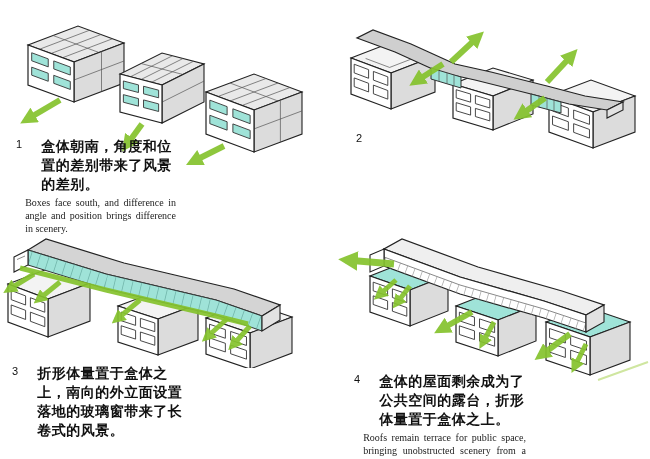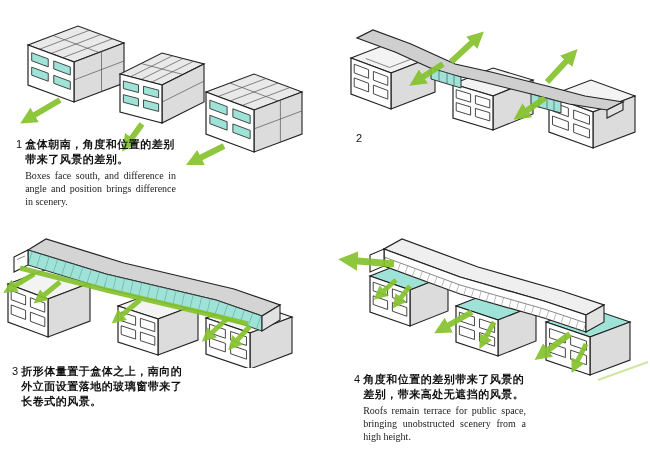--- a/index.html
+++ b/index.html
@@ -24,21 +24,21 @@
   .cap{fill:#e2e2e2;stroke:#222;stroke-width:1.1;}
   .capw{fill:#ffffff;stroke:#222;stroke-width:1.1;}
   .arrow{stroke:#85c32d;stroke-width:6;fill:none;opacity:.92;stroke-linecap:butt;}
   .arrow.sm{stroke-width:5;}
   .arrow.big{stroke-width:7;}
   .ribbon{stroke:#85c32d;stroke-width:5;fill:none;opacity:.92;}
   .mull{stroke:#4e9287;stroke-width:15;fill:none;opacity:.55;}
   .mullw{stroke:#9a9a9a;stroke-width:9;fill:none;opacity:.8;}
   .caption{position:absolute;display:flex;gap:3px;color:#111;}
   .caption .num{font:400 11px "Liberation Sans",sans-serif;margin-top:1px;flex:0 0 auto;}
-  .caption .zh{margin:0 0 2px 0;font-weight:700;font-size:11px;line-height:1.35;
+  .caption .zh{margin:0 0 2px 16px;font-weight:700;font-size:14px;line-height:1.35;
                letter-spacing:.5px;font-family:"Liberation Sans",sans-serif;}
   .caption .en{margin:0;font-family:"Liberation Serif",serif;font-size:10px;
                line-height:1.32;color:#222;text-align:justify;}
 </style>
 </head>
 <body>
 
 <div class="stage">
 
   <svg class="illus" style="left:0;top:0" width="335" height="168" viewBox="0 0 335 168">
@@ -349,18 +349,18 @@
   <div class="caption" style="left:12px;top:364px;width:180px">
     <span class="num">3</span>
     <div class="ctext">
       <p class="zh">折形体量置于盒体之上，南向的外立面设置落地的玻璃窗带来了长卷式的风景。</p>
     </div>
   </div>
 
   <div class="caption" style="left:354px;top:372px;width:172px">
     <span class="num">4</span>
     <div class="ctext">
-      <p class="zh">角度和位置的差别带来了风景的差别，带来高处无遮挡的风景。</p>
+      <p class="zh">盒体的屋面剩余成为了公共空间的露台，折形体量置于盒体之上。</p>
       <p class="en">Roofs remain terrace for public space, bringing unobstructed scenery from a high height.</p>
     </div>
   </div>
 
 </div>
 
 </body></html>

